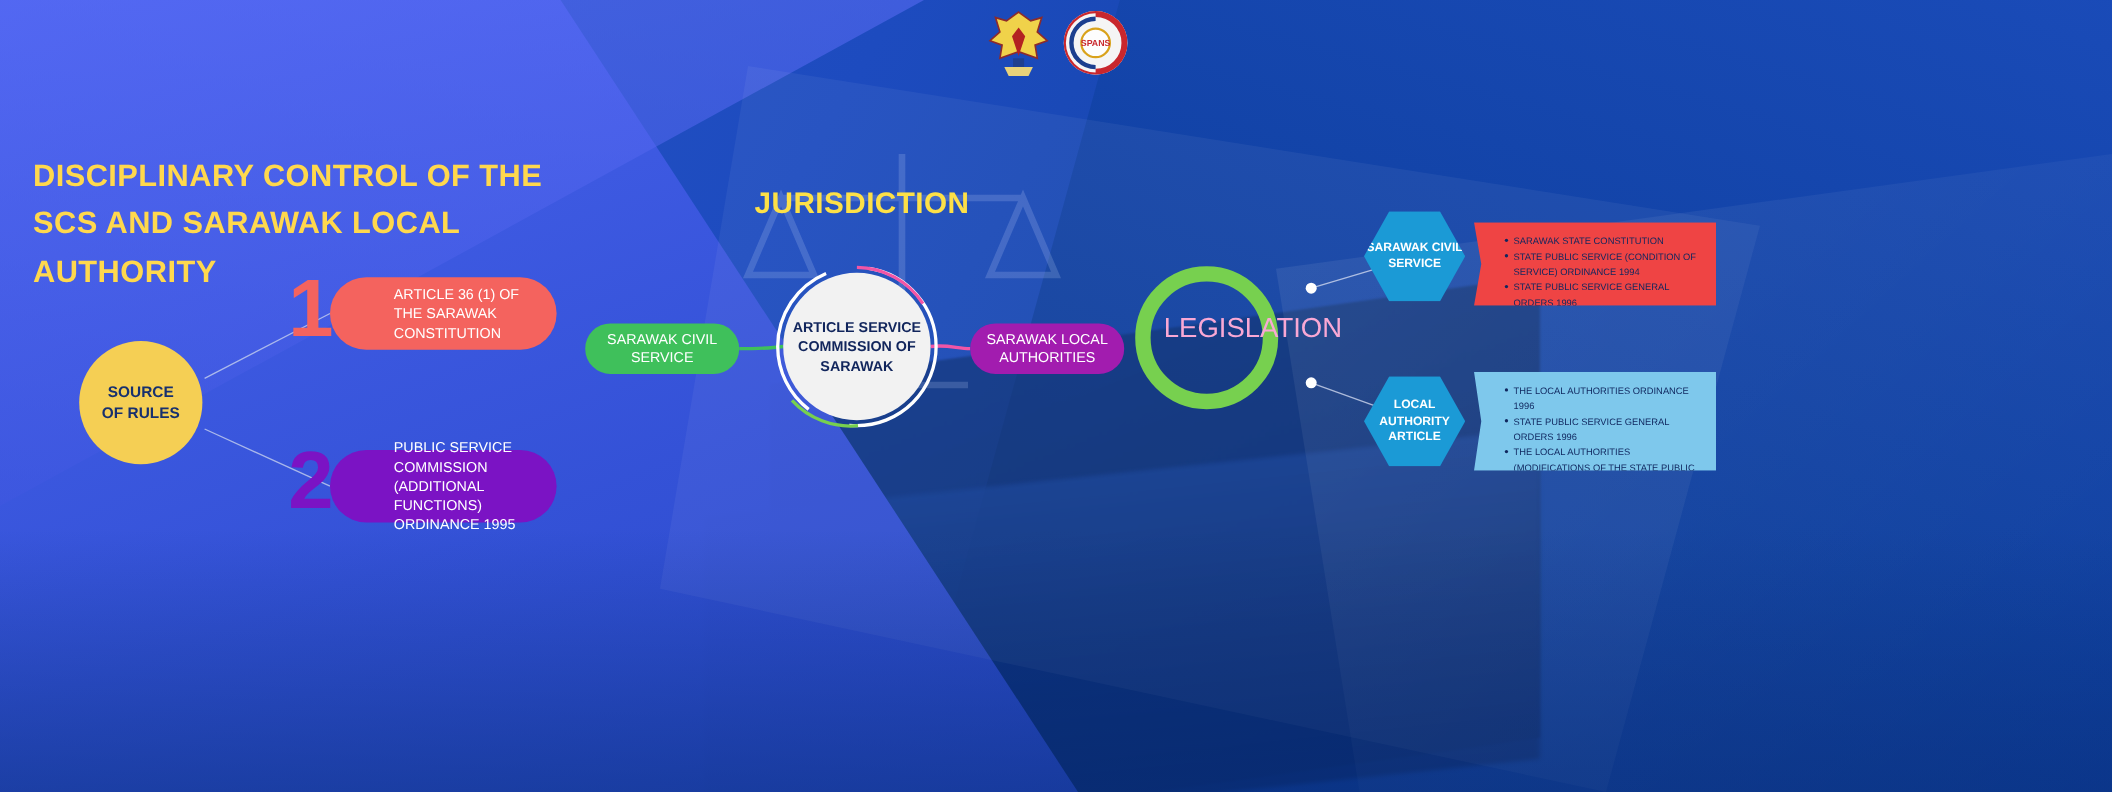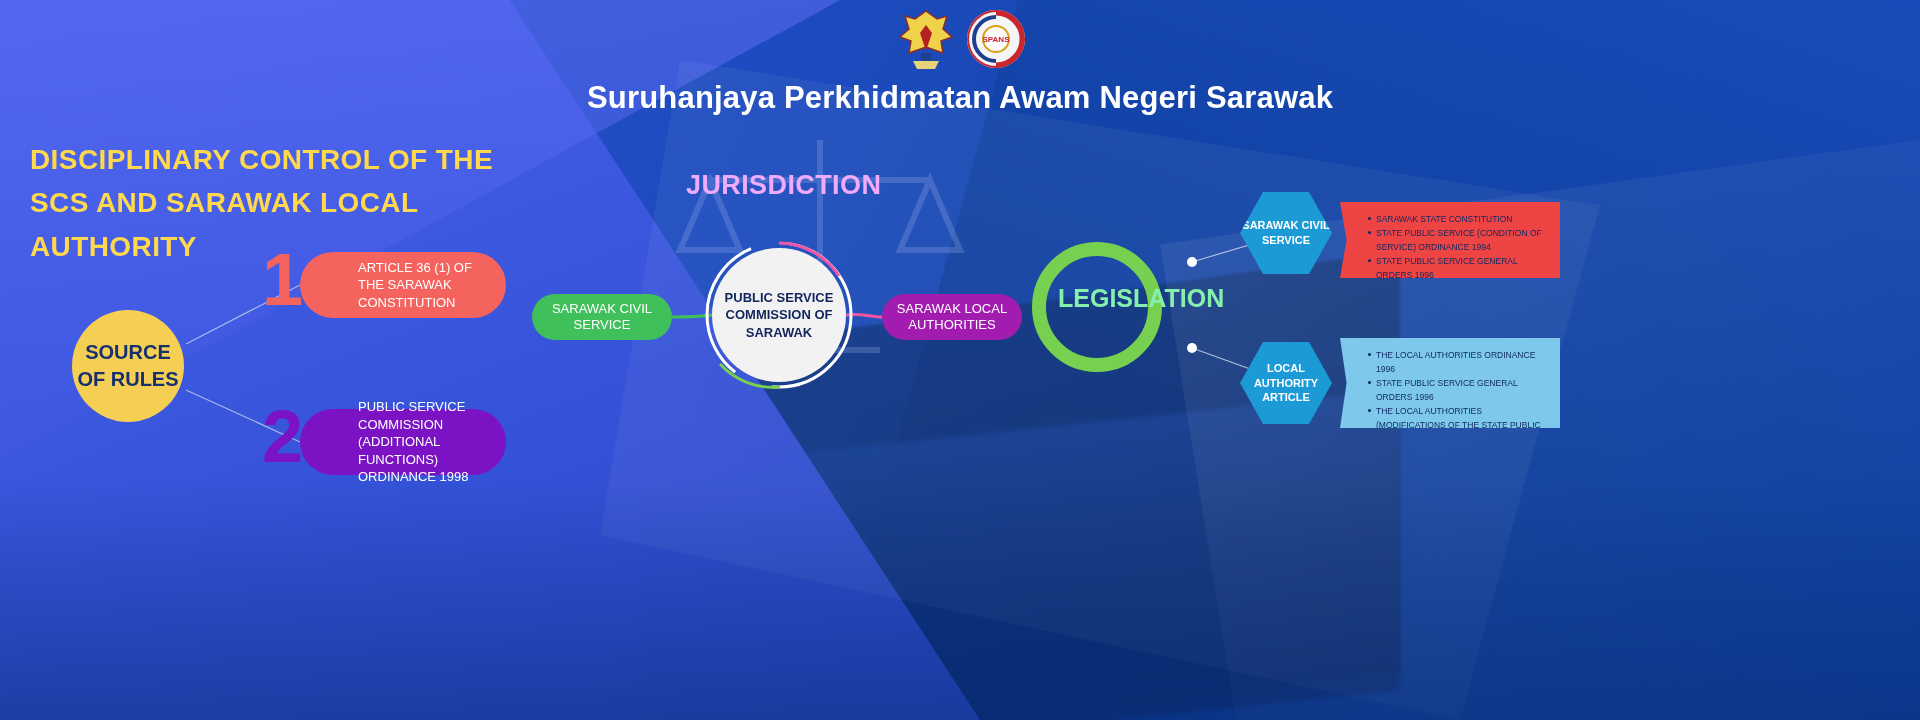--- a/index.html
+++ b/index.html
@@ -45,26 +45,26 @@
   .crest{width:62px;height:64px;}
   .logo-circle{width:58px;height:58px;border-radius:50%;background:#f4f4f4;
       display:flex;align-items:center;justify-content:center;position:relative;
       box-shadow:0 0 0 3px #c9272d inset;}
   .org-title{font-size:31px;font-weight:bold;color:#ffffff;letter-spacing:.2px;margin-top:8px;}
 
   
   .left-title{position:absolute;left:30px;top:138px;width:520px;
       color:#ffd84d;font-weight:bold;font-size:28px;line-height:1.55;letter-spacing:.4px;}
   .jur-title{position:absolute;left:686px;top:170px;width:190px;text-align:center;
-      color:#f0abfc;font-weight:bold;font-size:27px;letter-spacing:.4px;}
+      color:#fde047;font-weight:bold;font-size:27px;letter-spacing:.4px;}
 
   
   .node{position:absolute;}
   .source{left:72px;top:310px;width:112px;height:112px;border-radius:50%;
-      background:#f5cf54;color:#17306e;font-weight:bold;font-size:20px;
+      background:#f5cf54;color:#17306e;font-weight:bold;font-size:14px;
       display:flex;flex-direction:column;align-items:center;justify-content:center;
       line-height:1.35;}
 
   .pill{position:absolute;height:66px;border-radius:33px;display:flex;align-items:center;
       color:#fff;font-size:13px;line-height:1.35;padding-left:58px;padding-right:14px;
       box-sizing:border-box;}
   .pill-1{left:300px;top:252px;width:206px;background:#f4635e;}
   .pill-2{left:300px;top:409px;width:206px;background:#7b13c4;}
   .bignum{position:absolute;font-size:74px;font-weight:bold;line-height:1;}
   .num1{left:262px;top:243px;color:#f4635e;}
@@ -75,22 +75,22 @@
   .chip-left{left:532px;top:294px;width:140px;background:#3fc05b;}
   .chip-right{left:882px;top:294px;width:140px;background:#a21caf;}
 
   .center-circle{position:absolute;left:712px;top:248px;width:134px;height:134px;border-radius:50%;
       background:#f2f2f2;color:#11255c;font-size:13px;font-weight:600;line-height:1.35;
       display:flex;align-items:center;justify-content:center;text-align:center;}
   .center-ring{position:absolute;left:700px;top:236px;width:158px;height:158px;}
 
   .legis{position:absolute;left:1032px;top:242px;width:130px;height:130px;border-radius:50%;
       border:14px solid #77d04f;box-sizing:border-box;}
-  .legis-label{position:absolute;left:1058px;top:284px;width:160px;color:#86efac;
-      font-size:25px;font-weight:bold;text-align:center;}
+  .legis-label{position:absolute;left:1058px;top:284px;width:160px;color:#f9a8d4;
+      font-size:25px;font-weight:normal;text-align:center;}
 
   .hex{position:absolute;width:92px;height:82px;background:#1b9ad6;
       clip-path:polygon(25% 0,75% 0,100% 50%,75% 100%,25% 100%,0 50%);
       color:#fff;font-size:11px;font-weight:600;line-height:1.35;text-align:center;
       display:flex;align-items:center;justify-content:center;}
   .hex-1{left:1240px;top:192px;}
   .hex-2{left:1240px;top:342px;}
 
   .card{position:absolute;color:#10275f;font-size:8.5px;line-height:1.65;padding:10px 14px 10px 18px;
       box-sizing:border-box;}
@@ -154,50 +154,49 @@
     <div class="logo-circle">
       <svg viewBox="0 0 58 58" width="58" height="58">
         <circle cx="29" cy="29" r="27" fill="#f5f5f5"></circle>
         <path d="M29 3 a26 26 0 0 1 0 52" fill="none" stroke="#c9272d" stroke-width="5"></path>
         <path d="M29 7 a22 22 0 0 0 0 44" fill="none" stroke="#1c3f8f" stroke-width="4"></path>
         <circle cx="29" cy="29" r="13" fill="#fdfdfd" stroke="#d9a21b" stroke-width="2"></circle>
         <text x="29" y="32" font-size="8" font-weight="bold" text-anchor="middle" fill="#c9272d">SPANS</text>
       </svg>
     </div>
   </div>
-  <div class="org-title">Suruhanjaya Perkhidmatan Awam Negeri Sarawak</div>
 </div>
 
 <div class="left-title">DISCIPLINARY CONTROL OF THE SCS AND SARAWAK LOCAL AUTHORITY</div>
 <div class="jur-title">JURISDICTION</div>
 
 <div class="node source">
   <span>SOURCE</span>
   <span>OF RULES</span>
 </div>
 
 <div class="bignum num1">1</div>
 <div class="pill pill-1">
   <span>ARTICLE 36 (1) OF THE SARAWAK CONSTITUTION</span>
 </div>
 
 <div class="bignum num2">2</div>
 <div class="pill pill-2">
-  <span>PUBLIC SERVICE COMMISSION (ADDITIONAL FUNCTIONS) ORDINANCE 1998</span>
+  <span>PUBLIC SERVICE COMMISSION (ADDITIONAL FUNCTIONS) ORDINANCE 1995</span>
 </div>
 
 <div class="chip chip-left">SARAWAK CIVIL SERVICE</div>
 <div class="chip chip-right">SARAWAK LOCAL AUTHORITIES</div>
 
 <svg class="center-ring" viewBox="0 0 158 158">
   <circle cx="79" cy="79" r="72" fill="none" stroke="#ffffff" stroke-width="3" stroke-dasharray="150 40" stroke-dashoffset="30"></circle>
   <path d="M79 7 a72 72 0 0 1 60 33" fill="none" stroke="#f255a6" stroke-width="3"></path>
   <path d="M20 128 a72 72 0 0 0 60 23" fill="none" stroke="#77d04f" stroke-width="3"></path>
 </svg>
-<div class="center-circle">PUBLIC SERVICE COMMISSION OF SARAWAK</div>
+<div class="center-circle">ARTICLE SERVICE COMMISSION OF SARAWAK</div>
 
 <div class="legis"></div>
 <div class="legis-label">LEGISLATION</div>
 
 <div class="hex hex-1">SARAWAK CIVIL SERVICE</div>
 <div class="card card-1">
   <ul>
     <li>SARAWAK STATE CONSTITUTION</li>
     <li>STATE PUBLIC SERVICE (CONDITION OF SERVICE) ORDINANCE 1994</li>
     <li>STATE PUBLIC SERVICE GENERAL ORDERS 1996</li>

